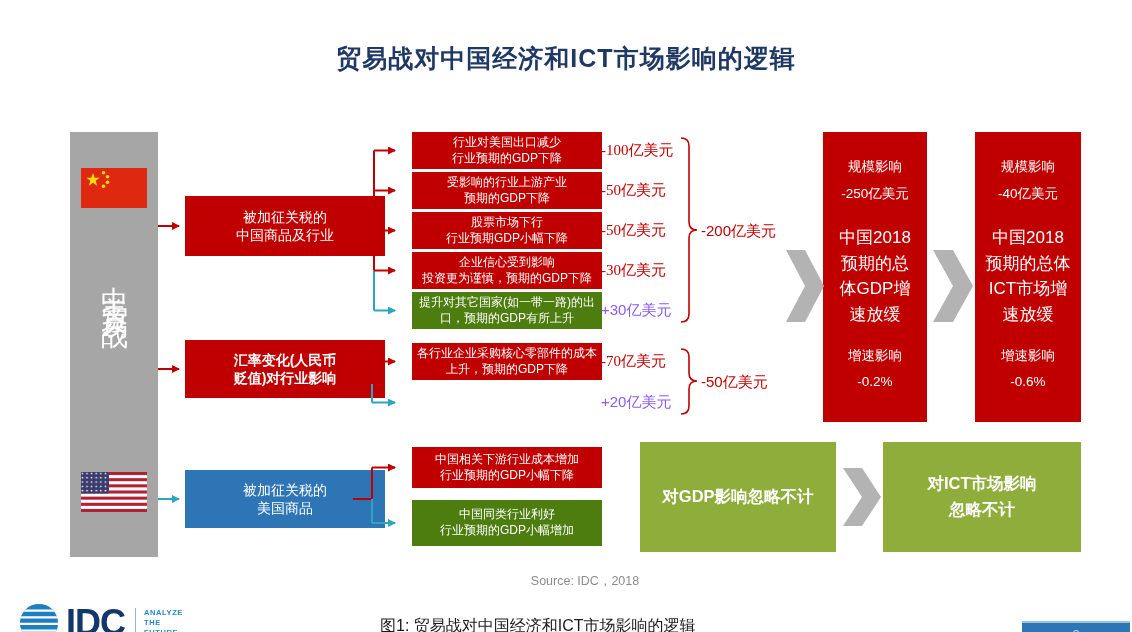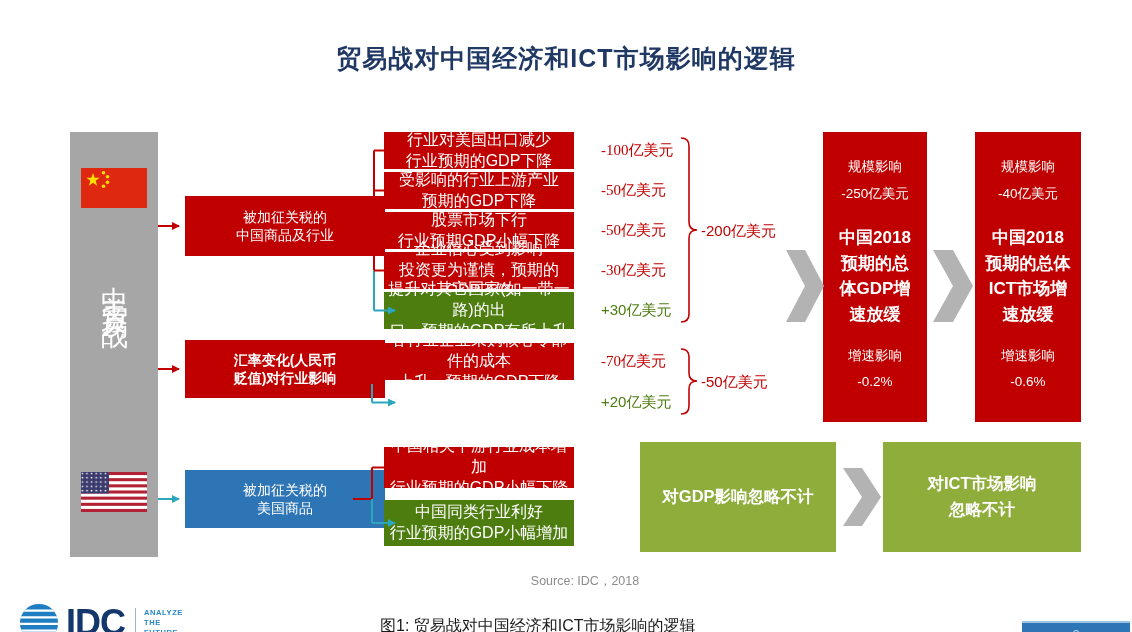--- a/index.html
+++ b/index.html
@@ -16,35 +16,35 @@
           writing-mode:vertical-rl;text-orientation:upright;color:#fff;
           font-size:27px;letter-spacing:9px;line-height:1;}
 
   .cat{position:absolute;left:185px;width:200px;display:flex;flex-direction:column;
        justify-content:center;text-align:center;color:#ffffff;font-size:14px;line-height:1.32;z-index:2;}
   .cat .l2{font-weight:normal;}
   .cat-red{background:#C00000;}
   .cat-blue{background:#2E75B6;}
   .cat-boldall div{font-weight:bold;}
 
-  .sub{position:absolute;left:384px;width:190px;display:flex;align-items:center;justify-content:center;
-       text-align:center;color:#fff;font-size:16px;line-height:1.3;white-space:pre-line;z-index:2;}
+  .sub{position:absolute;left:412px;width:190px;display:flex;align-items:center;justify-content:center;
+       text-align:center;color:#fff;font-size:12px;line-height:1.3;white-space:pre-line;z-index:2;}
   .sub-red{background:#C00000;}
   .sub-teal{background:#4d7c0f;}
 
   .amt{position:absolute;left:601px;width:86px;display:flex;align-items:center;font-size:15px;z-index:2;}
   .amt-neg{color:#C00000;font-family:Liberation Serif, serif;}
-  .amt-pos{color:#4d7c0f;}
+  .amt-pos{color:#8b5cf6;}
   .total{position:absolute;left:701px;font-size:15px;color:#C00000;z-index:2;}
 
   .bigred{position:absolute;top:112px;height:290px;background:#C00000;color:#fff;text-align:center;
           display:flex;flex-direction:column;align-items:center;padding-top:26px;box-sizing:border-box;z-index:2;}
   .bigred .s-lab{font-size:13.5px;}
   .bigred .s-val{font-size:13.5px;margin-top:9px;}
-  .bigred .main{font-size:17px;font-weight:bold;margin-top:22px;line-height:1.5;white-space:pre-line;}
+  .bigred .main{font-size:17px;font-weight:normal;margin-top:22px;line-height:1.5;white-space:pre-line;}
   .bigred .g-lab{font-size:13.5px;margin-top:20px;}
   .bigred .g-val{font-size:13.5px;margin-top:9px;}
 
   .green{position:absolute;top:422px;height:110px;background:#8FAD3B;color:#fff;font-weight:bold;
          font-size:16.5px;display:flex;align-items:center;justify-content:center;text-align:center;
          white-space:pre-line;line-height:1.55;z-index:2;}
 
   .source{position:absolute;left:430px;top:553px;width:310px;text-align:center;
           color:#8C8C8C;font-size:12.5px;}
   .caption{position:absolute;left:380px;top:596px;font-size:16px;color:#1a1a1a;}

